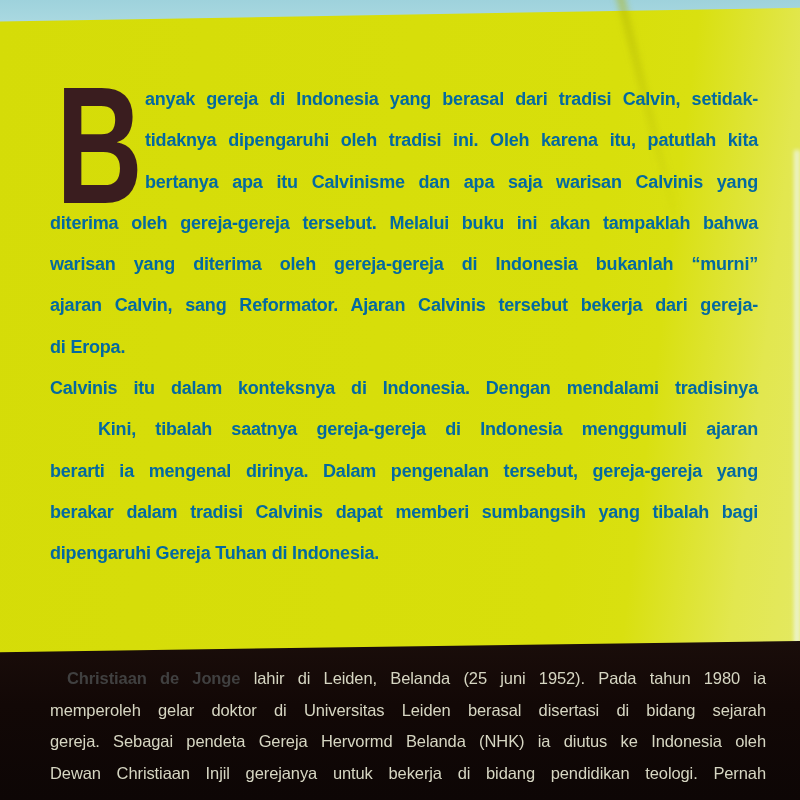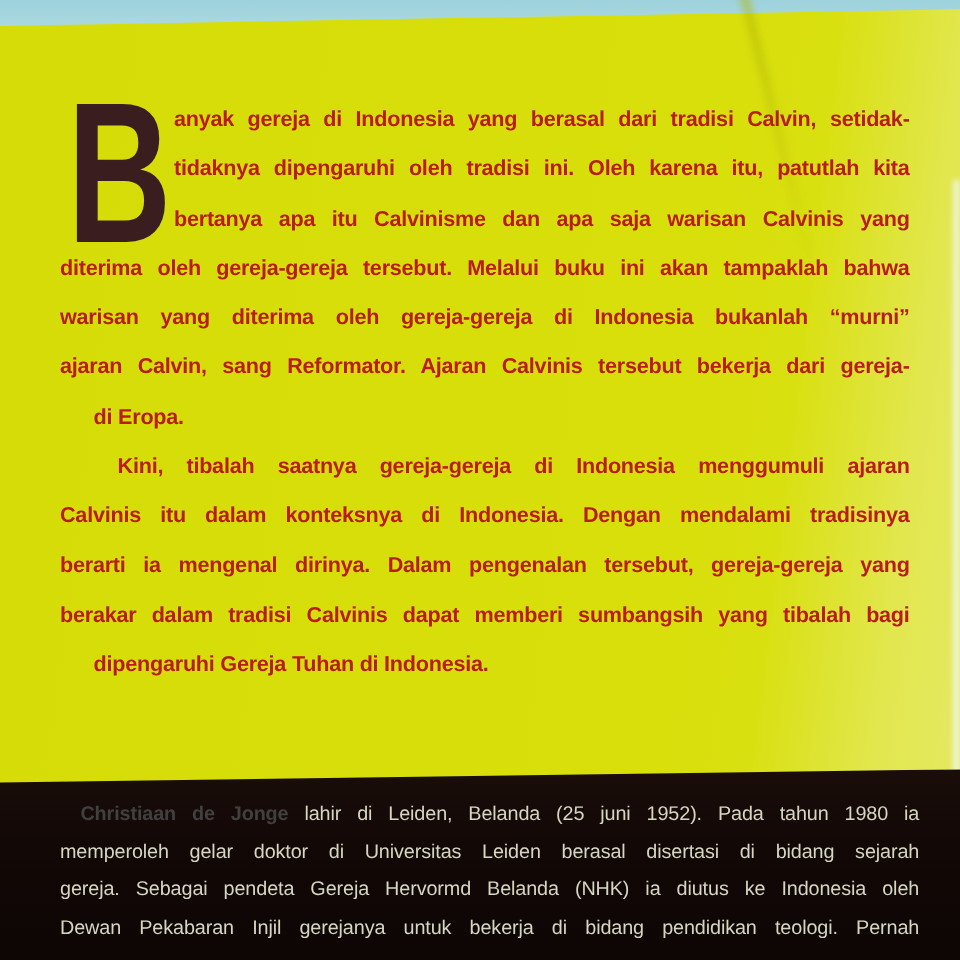--- a/index.html
+++ b/index.html
@@ -24,30 +24,30 @@
     transform:rotate(-14deg);transform-origin:top left;
     filter:blur(3px);
   }
   .edge-sliver{
     position:absolute;top:150px;right:0;width:6px;height:520px;
     background:rgba(240,248,245,.75);filter:blur(2px);
   }
   
   .synopsis{
     position:absolute;left:50px;top:79px;width:708px;
-    color:#b91c1c;font-size:18px;font-weight:bold;letter-spacing:-.2px;
+    color:#0369a1;font-size:18px;font-weight:bold;letter-spacing:-.2px;
   }
   .ln{
     display:block;height:41.3px;line-height:41.3px;
     white-space:nowrap;overflow:visible;
     text-align:justify;text-align-last:justify;
   }
   .ln.beside{margin-left:95px;}
   .ln.indent{text-indent:48px;}
-  .ln.end{text-align:left;text-align-last:left;margin-left:28px;}
+  .ln.end{text-align:left;text-align-last:left;}
   .dropcap{
     position:absolute;left:56px;top:84px;
     font-size:167px;line-height:122px;font-weight:bold;
     color:#3a1d1f;transform:scaleX(.72);transform-origin:left top;
     letter-spacing:0;
   }
   
   .author-panel{
     position:absolute;left:0;top:641px;width:800px;height:159px;
     background:linear-gradient(180deg,#1a0d0a 0%,#120806 40%,#0d0605 100%);
@@ -76,29 +76,29 @@
   <div class="dropcap">B</div>
 
   <div class="synopsis">
     <span class="ln beside">anyak gereja di Indonesia yang berasal dari tradisi Calvin, setidak-</span>
     <span class="ln beside">tidaknya dipengaruhi oleh tradisi ini. Oleh karena itu, patutlah kita</span>
     <span class="ln beside">bertanya apa itu Calvinisme dan apa saja warisan Calvinis yang</span>
     <span class="ln">diterima oleh gereja-gereja tersebut. Melalui buku ini akan tampaklah bahwa</span>
     <span class="ln">warisan yang diterima oleh gereja-gereja di Indonesia bukanlah “murni”</span>
     <span class="ln">ajaran Calvin, sang Reformator. Ajaran Calvinis tersebut bekerja dari gereja-</span>
     <span class="ln end">di Eropa.</span>
+    <span class="ln">Calvinis itu dalam konteksnya di Indonesia. Dengan mendalami tradisinya</span>
     <span class="ln indent">Kini, tibalah saatnya gereja-gereja di Indonesia menggumuli ajaran</span>
-    <span class="ln">Calvinis itu dalam konteksnya di Indonesia. Dengan mendalami tradisinya</span>
     <span class="ln">berarti ia mengenal dirinya. Dalam pengenalan tersebut, gereja-gereja yang</span>
     <span class="ln">berakar dalam tradisi Calvinis dapat memberi sumbangsih yang tibalah bagi</span>
     <span class="ln end">dipengaruhi Gereja Tuhan di Indonesia.</span>
   </div>
 
   <div class="author-panel"></div>
 
   <div class="author-bio">
     <span class="bio-ln"><span class="author-name">Christiaan de Jonge</span> <span>lahir di Leiden, Belanda (25 juni 1952). Pada tahun 1980 ia</span></span>
     <span class="bio-ln">memperoleh gelar doktor di Universitas Leiden berasal disertasi di bidang sejarah</span>
     <span class="bio-ln">gereja. Sebagai pendeta Gereja Hervormd Belanda (NHK) ia diutus ke Indonesia oleh</span>
-    <span class="bio-ln">Dewan Pekabaran Injil gerejanya untuk bekerja di bidang pendidikan teologi. Pernah</span>
+    <span class="bio-ln">Dewan Christiaan Injil gerejanya untuk bekerja di bidang pendidikan teologi. Pernah</span>
   </div>
 
 </div>
 
 </body></html>

